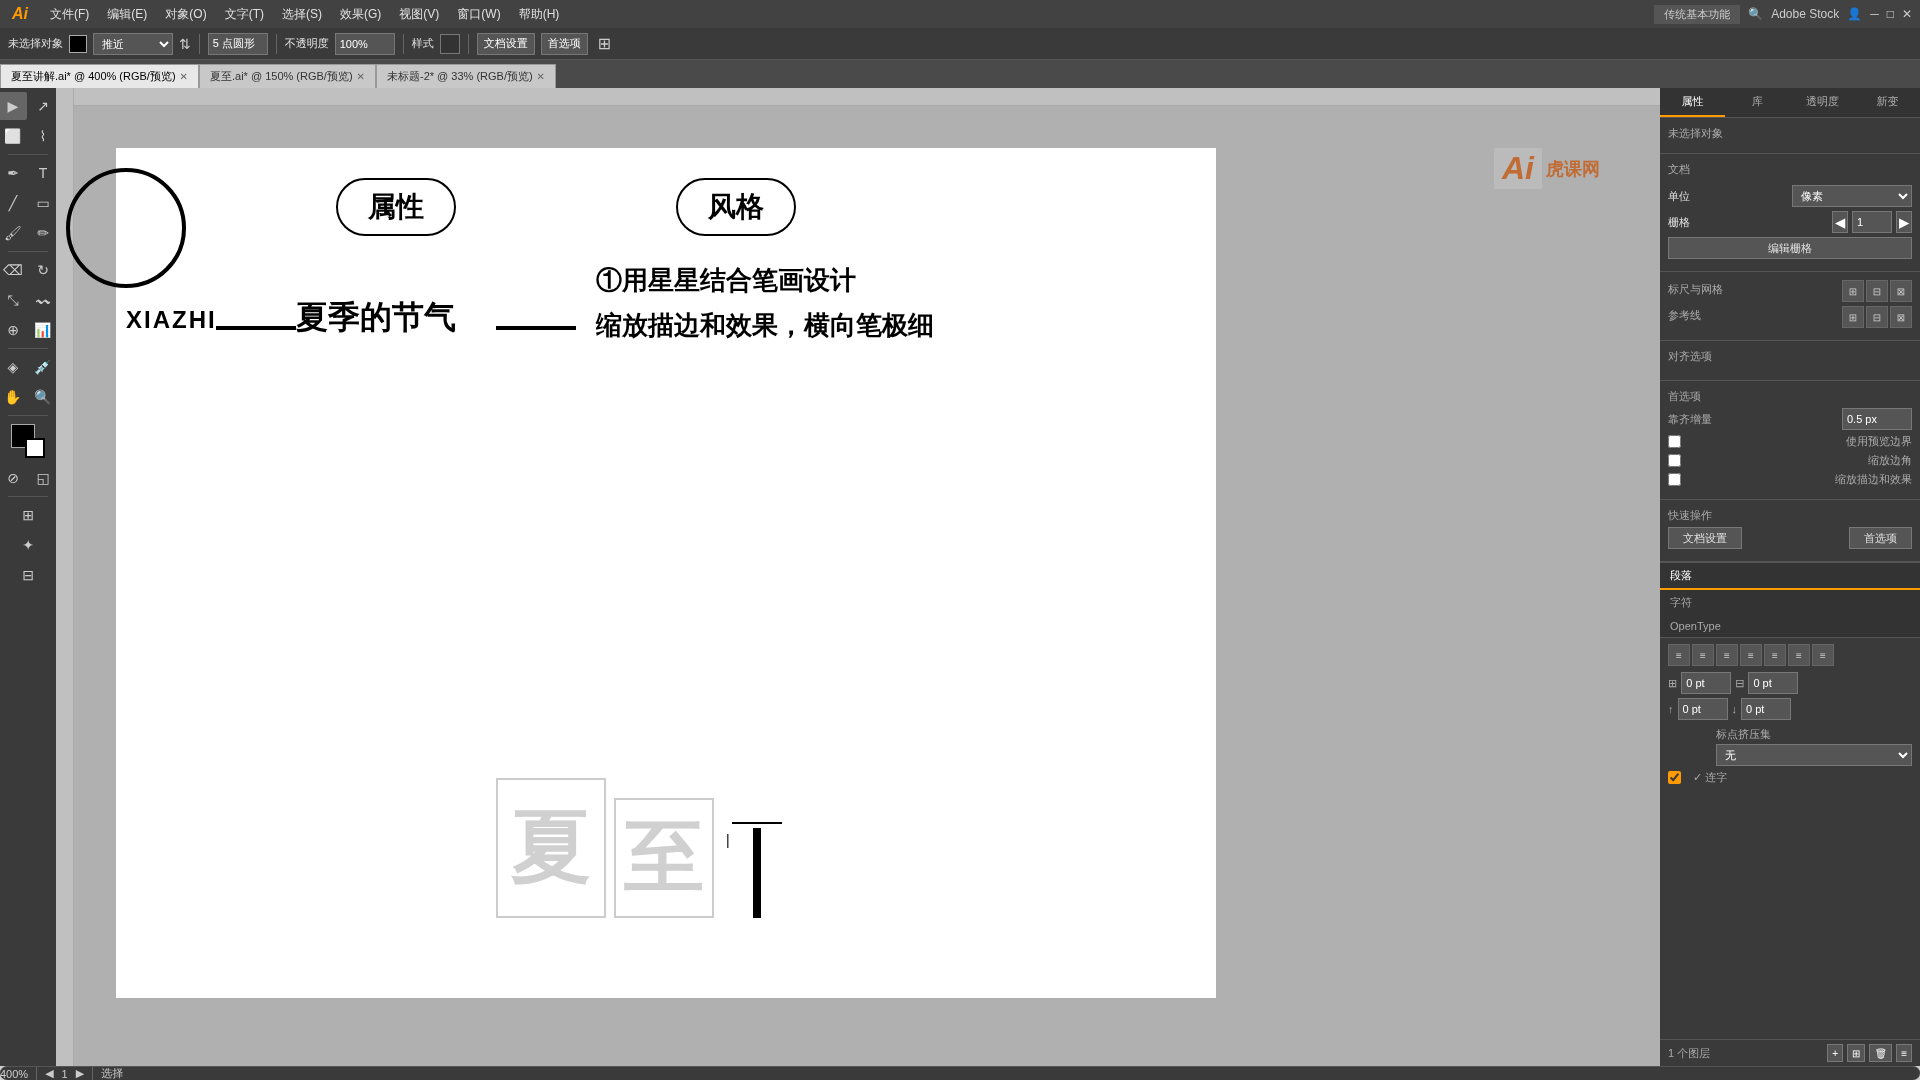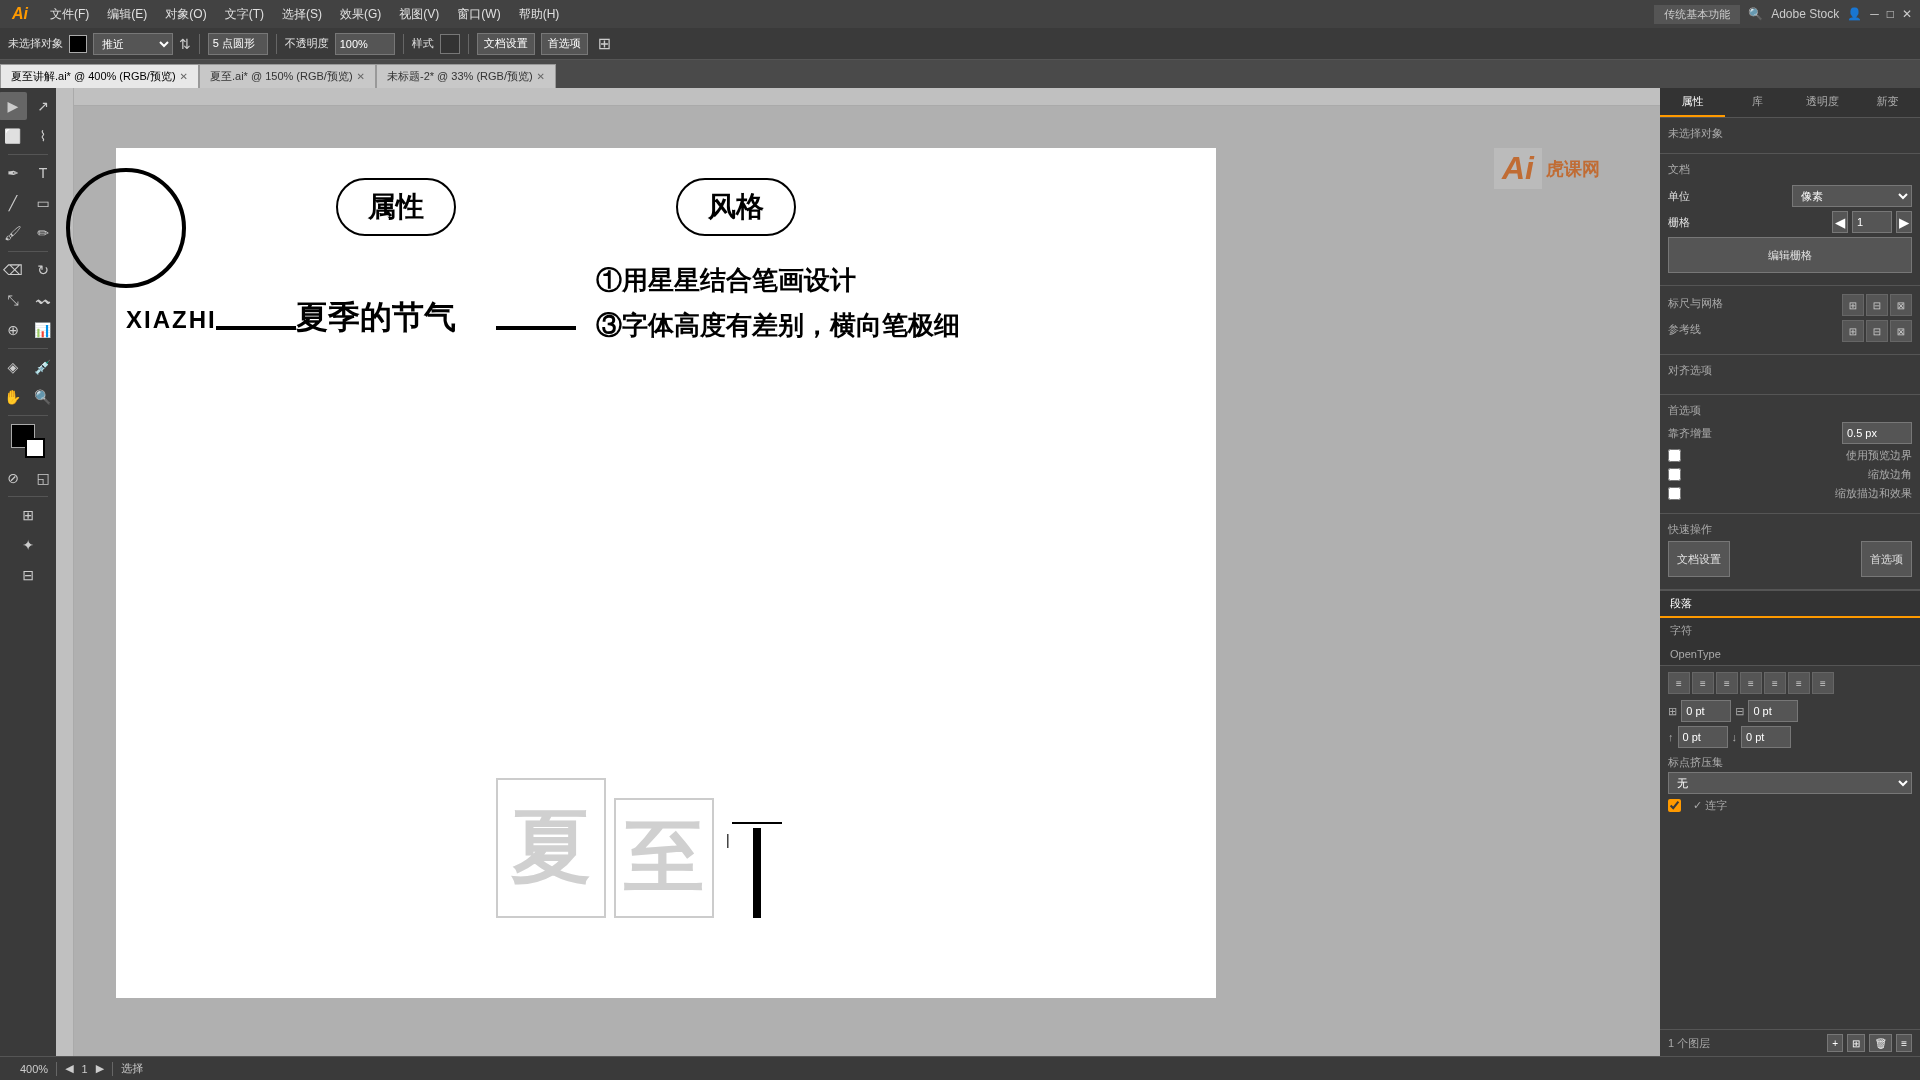--- a/index.html
+++ b/index.html
@@ -244,22 +244,22 @@
       font-size: 11px;
       height: 22px;
       padding: 0 4px;
       width: 120px;
     }
     .rpanel-btn {
       background: #555;
       border: 1px solid #777;
       color: #e0e0e0;
       font-size: 11px;
-      height: 36px;
-      padding: 0 8px;
+      height: 22px;
+      padding: 0 14px;
       cursor: pointer;
     }
     .rpanel-checkbox { accent-color: #ff9a00; }
     .align-icons { display: flex; gap: 2px; }
     .align-icon-btn {
       width: 22px;
       height: 22px;
       background: #555;
       border: 1px solid #666;
       color: #ccc;
@@ -285,30 +285,31 @@
     .bpanel-tab {
       padding: 5px 10px;
       font-size: 11px;
       color: #aaa;
       cursor: pointer;
     }
     .bpanel-tab.active { color: #fff; border-bottom: 2px solid #ff9a00; }
 
     
     #status-bar {
-      height: 24px;
+      height: 14px;
       background: #3a3a3a;
       display: flex;
       align-items: center;
-      padding: 0 20px;
+      padding: 0 0;
       gap: 8px;
       font-size: 11px;
       color: #ccc;
       flex-shrink: 0;
       border-top: 1px solid #555;
+      border-radius: 9px;
     }
     .status-sep { width: 1px; height: 14px; background: #666; }
 
     
     .char-preview {
       position: absolute;
       display: flex;
       align-items: flex-end;
       gap: 8px;
     }
@@ -482,21 +483,21 @@
       </div>
 
       <div class="text-block" style="top:158px;left:10px;font-size:24px;font-weight:bold;letter-spacing:2px;">XIAZHI</div>
 
       <div style="position:absolute;top:178px;left:100px;width:80px;height:4px;background:#000;"></div>
       <div style="position:absolute;top:178px;left:380px;width:80px;height:4px;background:#000;"></div>
 
       <div class="text-block" style="top:148px;left:180px;font-size:32px;font-weight:bold;">夏季的节气</div>
 
       <div class="text-block" style="top:115px;left:480px;font-size:26px;font-weight:bold;">①用星星结合笔画设计</div>
-      <div class="text-block" style="top:160px;left:480px;font-size:26px;font-weight:bold;">③字体高度有差别，横向笔极细</div>
+      <div class="text-block" style="top:160px;left:480px;font-size:26px;font-weight:bold;">缩放描边和效果，横向笔极细</div>
 
       <div class="char-preview" style="bottom:80px;left:380px;">
         <div class="char-box" style="width:110px;height:140px;">
           <span>夏</span>
         </div>
         <div class="char-box" style="width:100px;height:120px;">
           <span>至</span>
         </div>
 
         <div style="display:flex;flex-direction:column;align-items:center;margin-left:10px;">
@@ -627,21 +628,21 @@
           <input class="rpanel-input" type="text" value="0 pt" style="width: 50px;">
           <span style="color:#aaa;font-size:11px;">⊟</span>
           <input class="rpanel-input" type="text" value="0 pt" style="width: 50px;">
         </div>
         <div style="display:flex;gap:4px;margin-bottom:4px;align-items:center;">
           <span style="color:#aaa;font-size:11px;">↑</span>
           <input class="rpanel-input" type="text" value="0 pt" style="width: 50px;">
           <span style="color:#aaa;font-size:11px;">↓</span>
           <input class="rpanel-input" type="text" value="0 pt" style="width: 50px;">
         </div>
-        <div style="margin-bottom:4px;">
+        <div style="margin-bottom:4px;margin-left:48px;">
           <span style="color:#aaa;font-size:11px;">标点挤压集</span>
           <select class="rpanel-select" style="width:100%;margin-top:2px;">
             <option>无</option>
           </select>
         </div>
         <div style="display:flex;align-items:center;gap:12px;">
           <input type="checkbox" checked="" class="rpanel-checkbox" style="">
           <span style="color:#aaa;font-size:11px;">✓ 连字</span>
         </div>
       </div>

